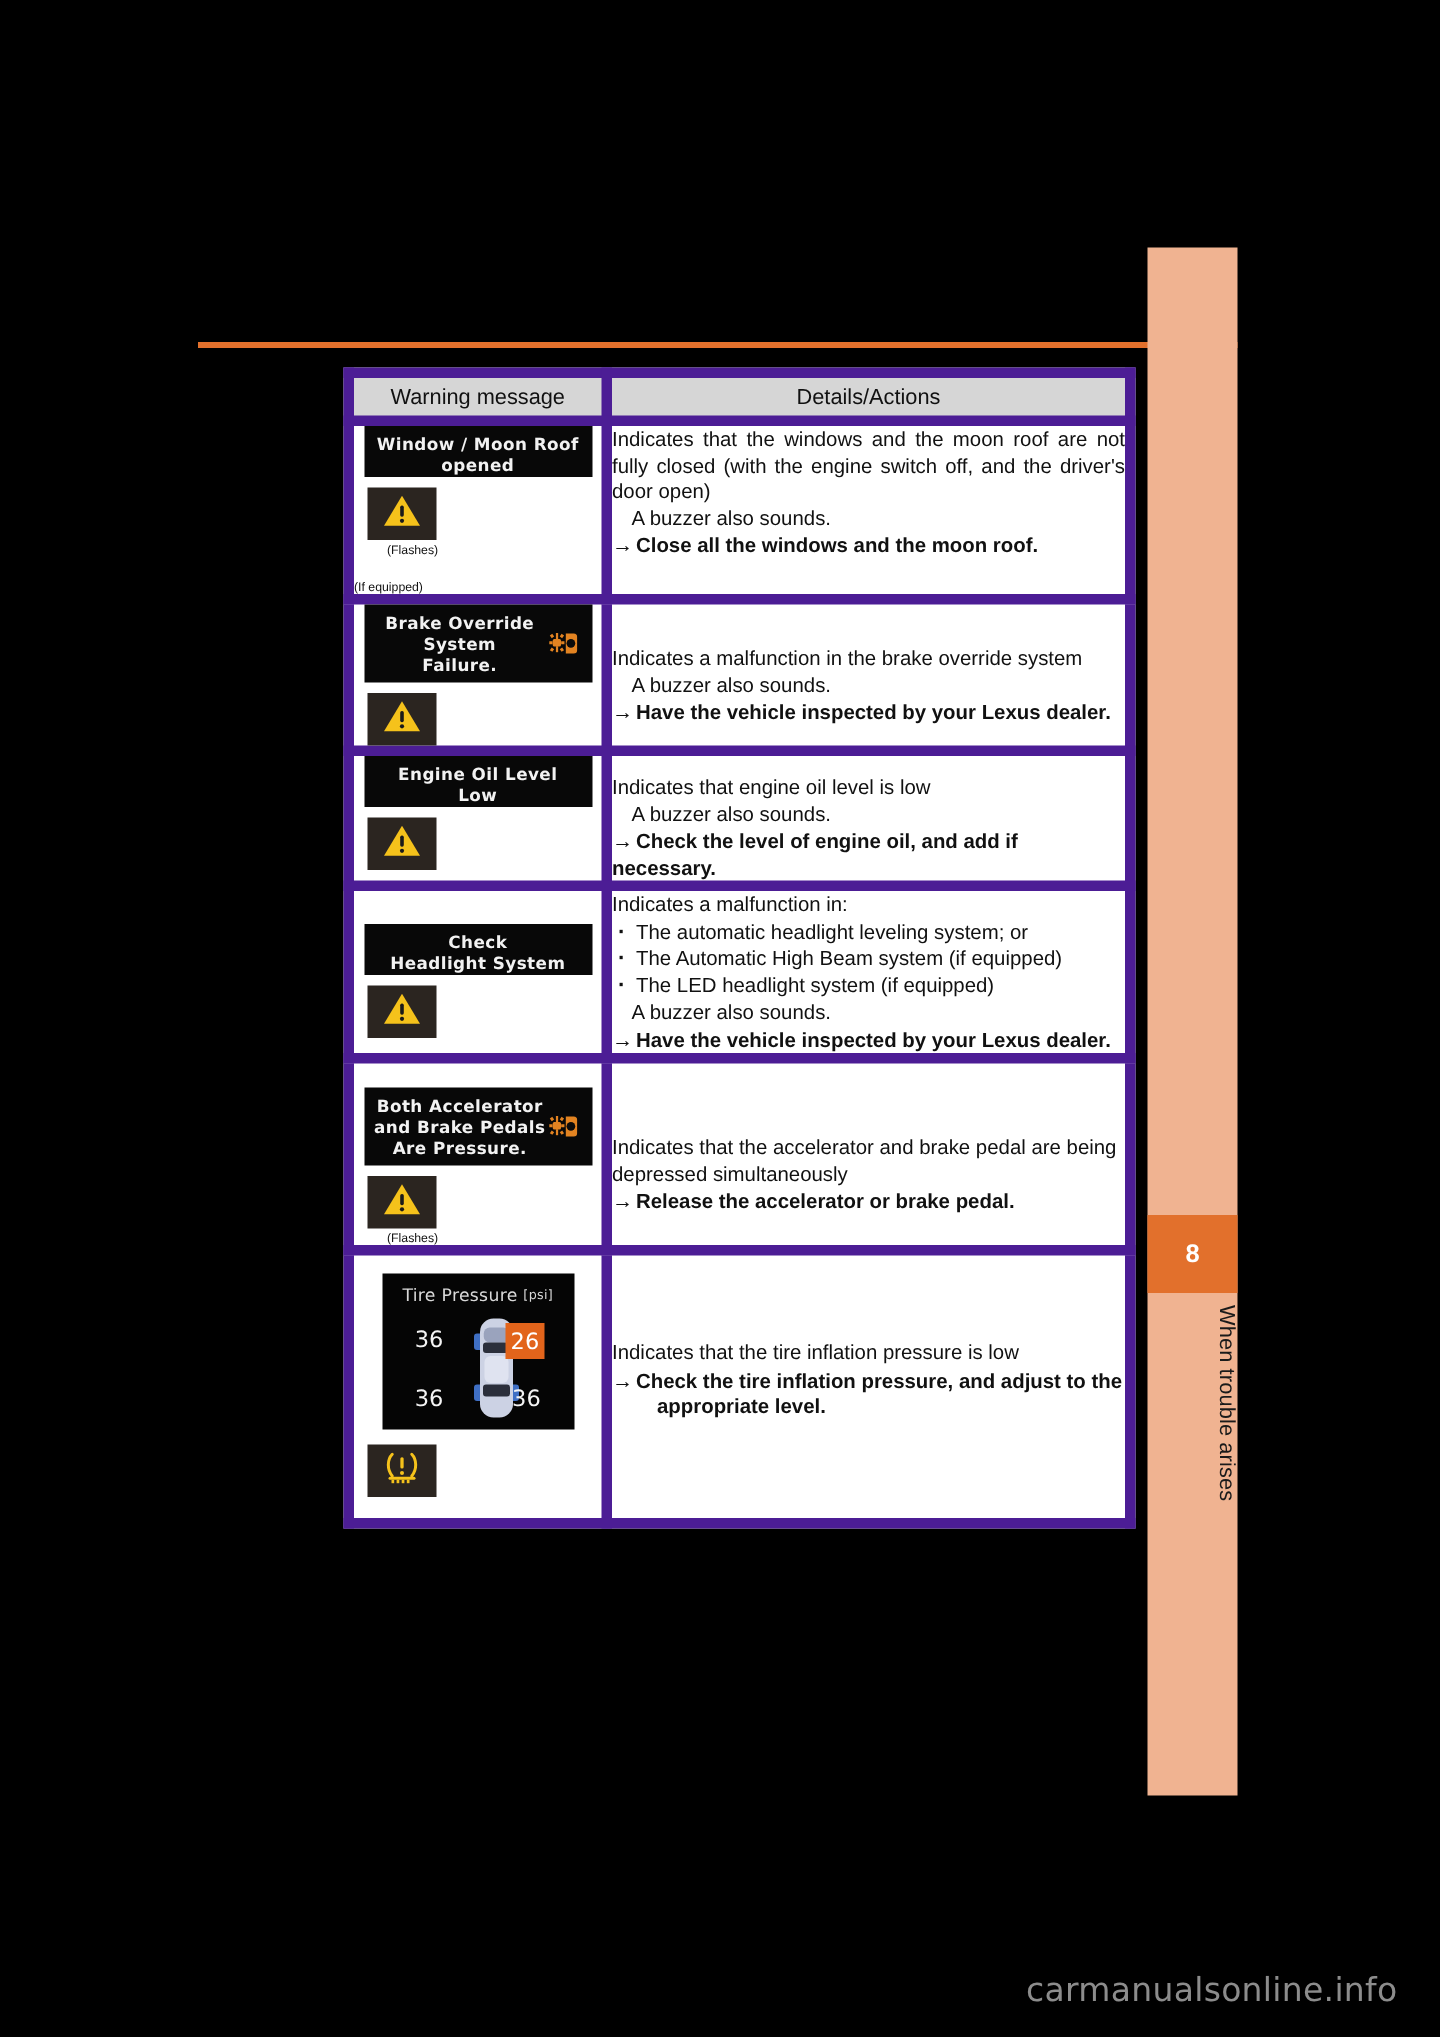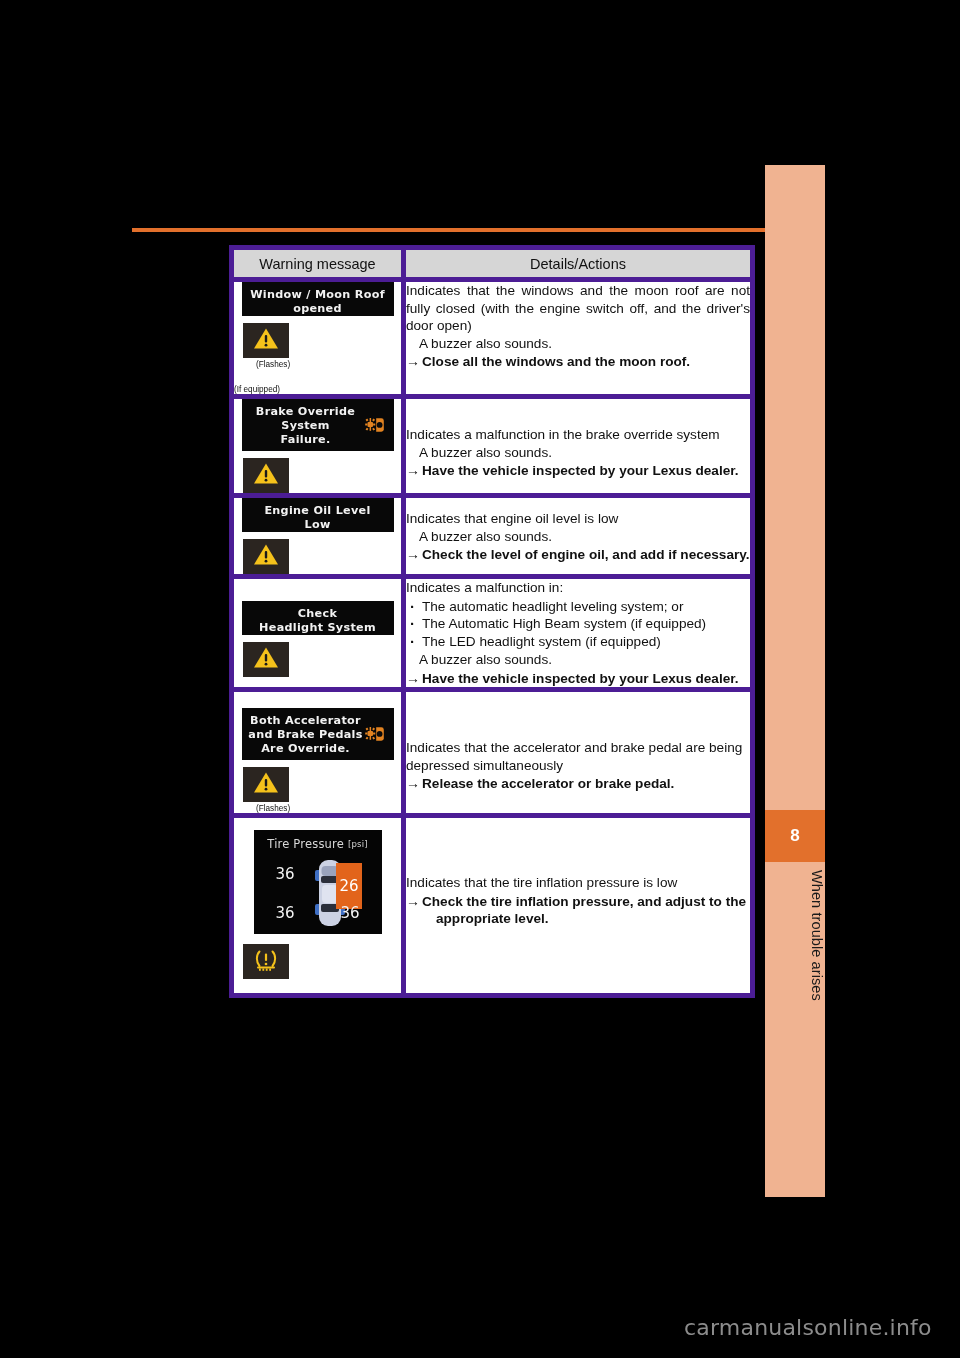--- a/index.html
+++ b/index.html
@@ -65,21 +65,21 @@
   
   #wtable {
     position: absolute;
     left: 229px; top: 245px;
     width: 521px;
     border-collapse: collapse;
     background: #ffffff;
     table-layout: fixed;
   }
   #wtable td, #wtable th {
-    border: 5px solid #4c1d95;
+    border: 7px solid #4c1d95;
     vertical-align: top;
     background: #ffffff;
     padding: 0;
   }
   #wtable thead th {
     background: #d6d6d6;
     height: 32px;
     font-weight: normal;
     font-size: 14.5px;
     color: #111;
@@ -176,21 +176,21 @@
   .tp-unit { font-size: 8.5px; vertical-align: 1px; }
   .tp-car { position: absolute; left: 56px; top: 27px; }
   .tp-val {
     position: absolute;
     font-size: 15px;
     color: #f4f4f4;
   }
   .tp-fl { left: 22px; top: 35px; }
   .tp-fr { right: 20px; top: 33px;
            background: #e2641b; color: #ffffff;
-           padding: 14px 3px; margin-left: 12px; }
+           padding: 3px 3px; margin-left: 12px; }
   .tp-rl { left: 22px; top: 74px; }
   .tp-rr { right: 22px; top: 74px; }
 
   .arrow { font-size: 14px; }
   .bold { font-weight: bold; font-size: 13.6px; }
   .sub { padding-left: 13px; display: block; }
   .bullets { margin: 1px; padding: 0; list-style: none; }
   .bullets li { padding-left: 15px; position: relative; }
   .bullets li:before {
     content: "\00B7";
@@ -361,21 +361,21 @@
           <span class="act"><span class="arrow">→</span><span class="bold">Have the vehicle inspected by your Lexus dealer.</span></span>
         </td>
       </tr>
 
       <tr>
         <td class="msg-cell" style="padding-top:16px">
           <div class="mid three has-icon">
             <div class="mid-inner">
               <div>Both Accelerator</div>
               <div>and Brake Pedals</div>
-              <div>Are Override.</div>
+              <div>Are Pressure.</div>
             </div>
             <span class="brake-icon">
               <svg width="20" height="17" viewBox="0 0 20 17">
                 <g fill="#e28321">
                   <rect x="3.5" y="5.5" width="5.5" height="5" rx="1"></rect>
                   <rect x="5.6" y="1.5" width="1.5" height="4"></rect>
                   <rect x="2" y="2.4" width="2" height="2.2" transform="rotate(-35 3 3.5)"></rect>
                   <rect x="8.6" y="2.4" width="2" height="2.2" transform="rotate(35 9.6 3.5)"></rect>
                   <rect x="1.2" y="7" width="2.2" height="2"></rect>
                   <rect x="9.1" y="7" width="2.2" height="2"></rect>

